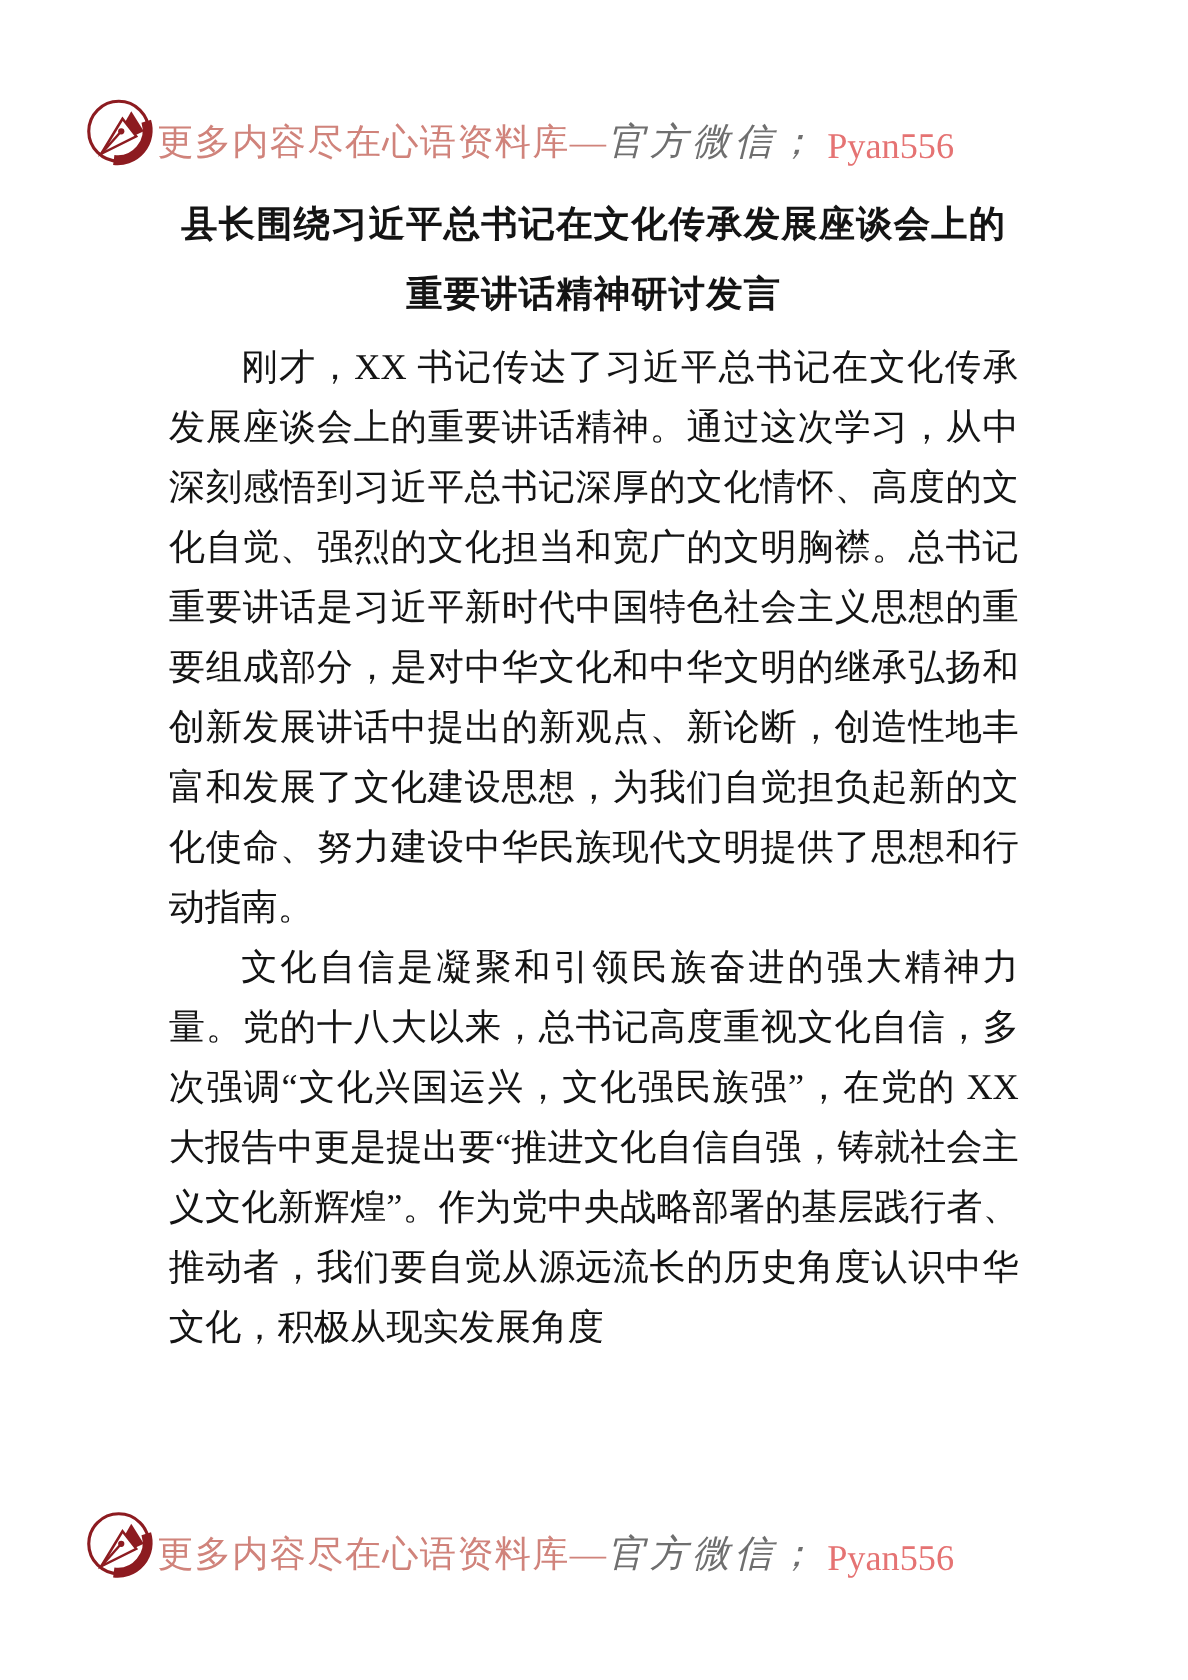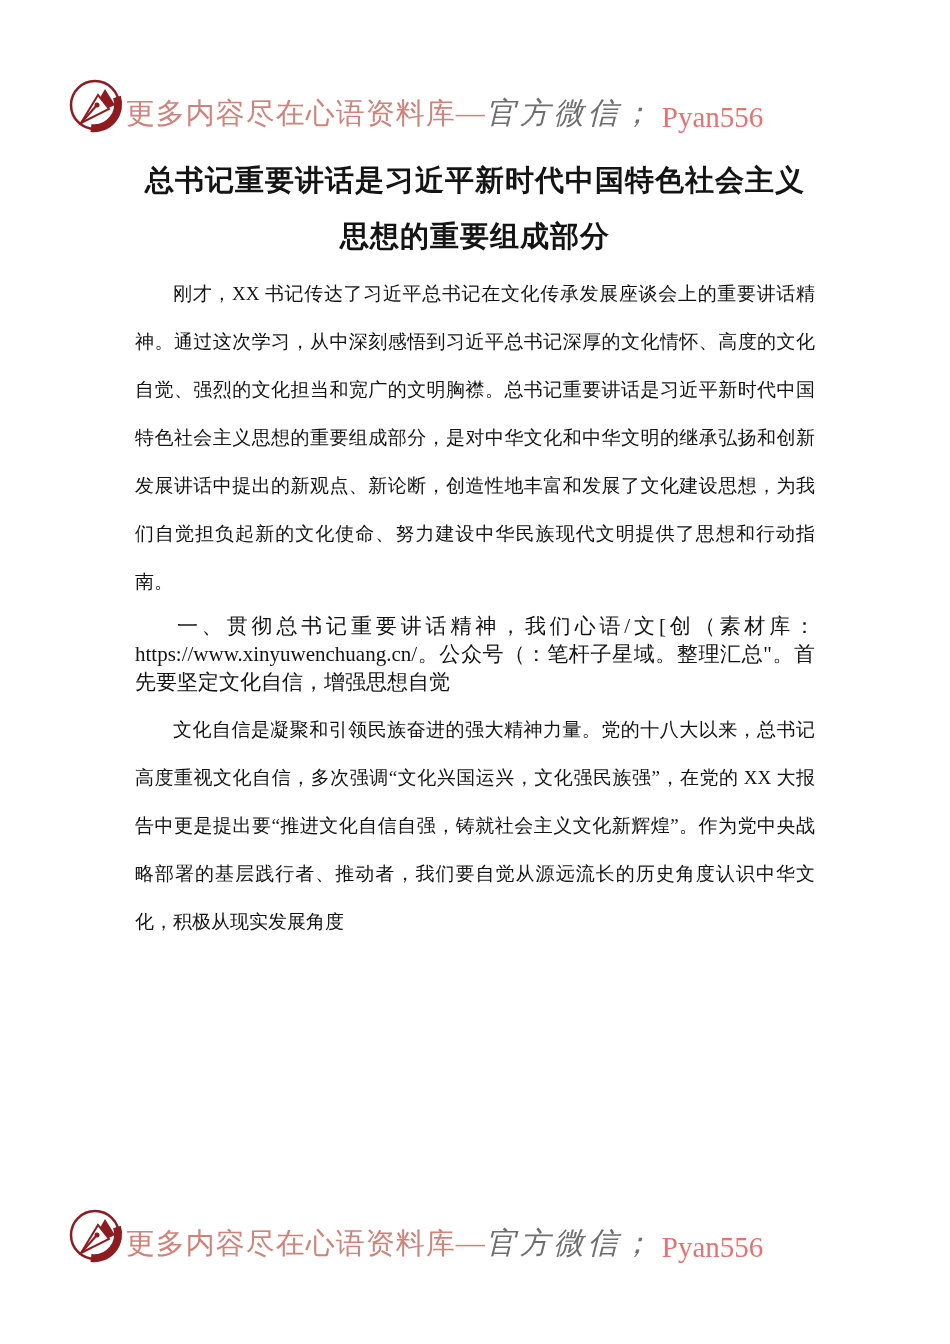--- a/index.html
+++ b/index.html
@@ -61,21 +61,21 @@
   }
   .doc-title {
     font-size: 29px;
     font-weight: 700;
     line-height: 56px;
     text-align: center;
     letter-spacing: 1px;
     margin: 0 0 6px 0;
   }
   p.body-para {
-    font-size: 19px;
+    font-size: 29px;
     line-height: 48px;
     text-align: justify;
     text-indent: 2em;
     margin: 0;
   }
   p.note-para {
     font-size: 21px;
     line-height: 28px;
     text-align: justify;
     text-indent: 2em;
@@ -93,24 +93,23 @@
     <path d="M14 46 L31 18 L42 32 Z" fill="#ffffff" stroke="#8d1b20" stroke-width="2"></path>
     <line x1="14" y1="46" x2="30" y2="28" stroke="#8d1b20" stroke-width="2"></line>
     <circle cx="30" cy="28" r="2.5" fill="#8d1b20"></circle>
   </svg>
   <span class="brand-text">更多内容尽在心语资料库—</span>
   <span class="wechat-label">官方微信；</span>
   <span class="wechat-id">Pyan556</span>
 </div>
 
 <div class="doc">
-  <h1 class="doc-title">总书记重要讲话是习近平新时代中国特色社会主义思想的重要组成部分</h1>
+  <h1 class="doc-title">县长围绕习近平总书记在文化传承发展座谈会上的重要讲话精神研讨发言</h1>
 
   <p class="body-para">刚才，XX 书记传达了习近平总书记在文化传承发展座谈会上的重要讲话精神。通过这次学习，从中深刻感悟到习近平总书记深厚的文化情怀、高度的文化自觉、强烈的文化担当和宽广的文明胸襟。总书记重要讲话是习近平新时代中国特色社会主义思想的重要组成部分，是对中华文化和中华文明的继承弘扬和创新发展讲话中提出的新观点、新论断，创造性地丰富和发展了文化建设思想，为我们自觉担负起新的文化使命、努力建设中华民族现代文明提供了思想和行动指南。</p>
-  <p class="note-para">一、贯彻总书记重要讲话精神，我们心语/文[创（素材库：https://www.xinyuwenchuang.cn/。公众号（：笔杆子星域。整理汇总"。首先要坚定文化自信，增强思想自觉</p>
   <p class="body-para">文化自信是凝聚和引领民族奋进的强大精神力量。党的十八大以来，总书记高度重视文化自信，多次强调“文化兴国运兴，文化强民族强”，在党的 XX 大报告中更是提出要“推进文化自信自强，铸就社会主义文化新辉煌”。作为党中央战略部署的基层践行者、推动者，我们要自觉从源远流长的历史角度认识中华文化，积极从现实发展角度</p>
 </div>
 
 <div class="banner footer">
   <svg class="logo" viewBox="0 0 56 56" aria-hidden="true">
     <circle cx="28" cy="28" r="24" fill="none" stroke="#8d1b20" stroke-width="2.5"></circle>
     <path d="M50 20 A24 24 0 0 1 24 51" fill="none" stroke="#8d1b20" stroke-width="8"></path>
     <path d="M22 40 L38 12 L48 28 Z" fill="#8d1b20"></path>
     <path d="M14 46 L31 18 L42 32 Z" fill="#ffffff" stroke="#8d1b20" stroke-width="2"></path>
     <line x1="14" y1="46" x2="30" y2="28" stroke="#8d1b20" stroke-width="2"></line>

